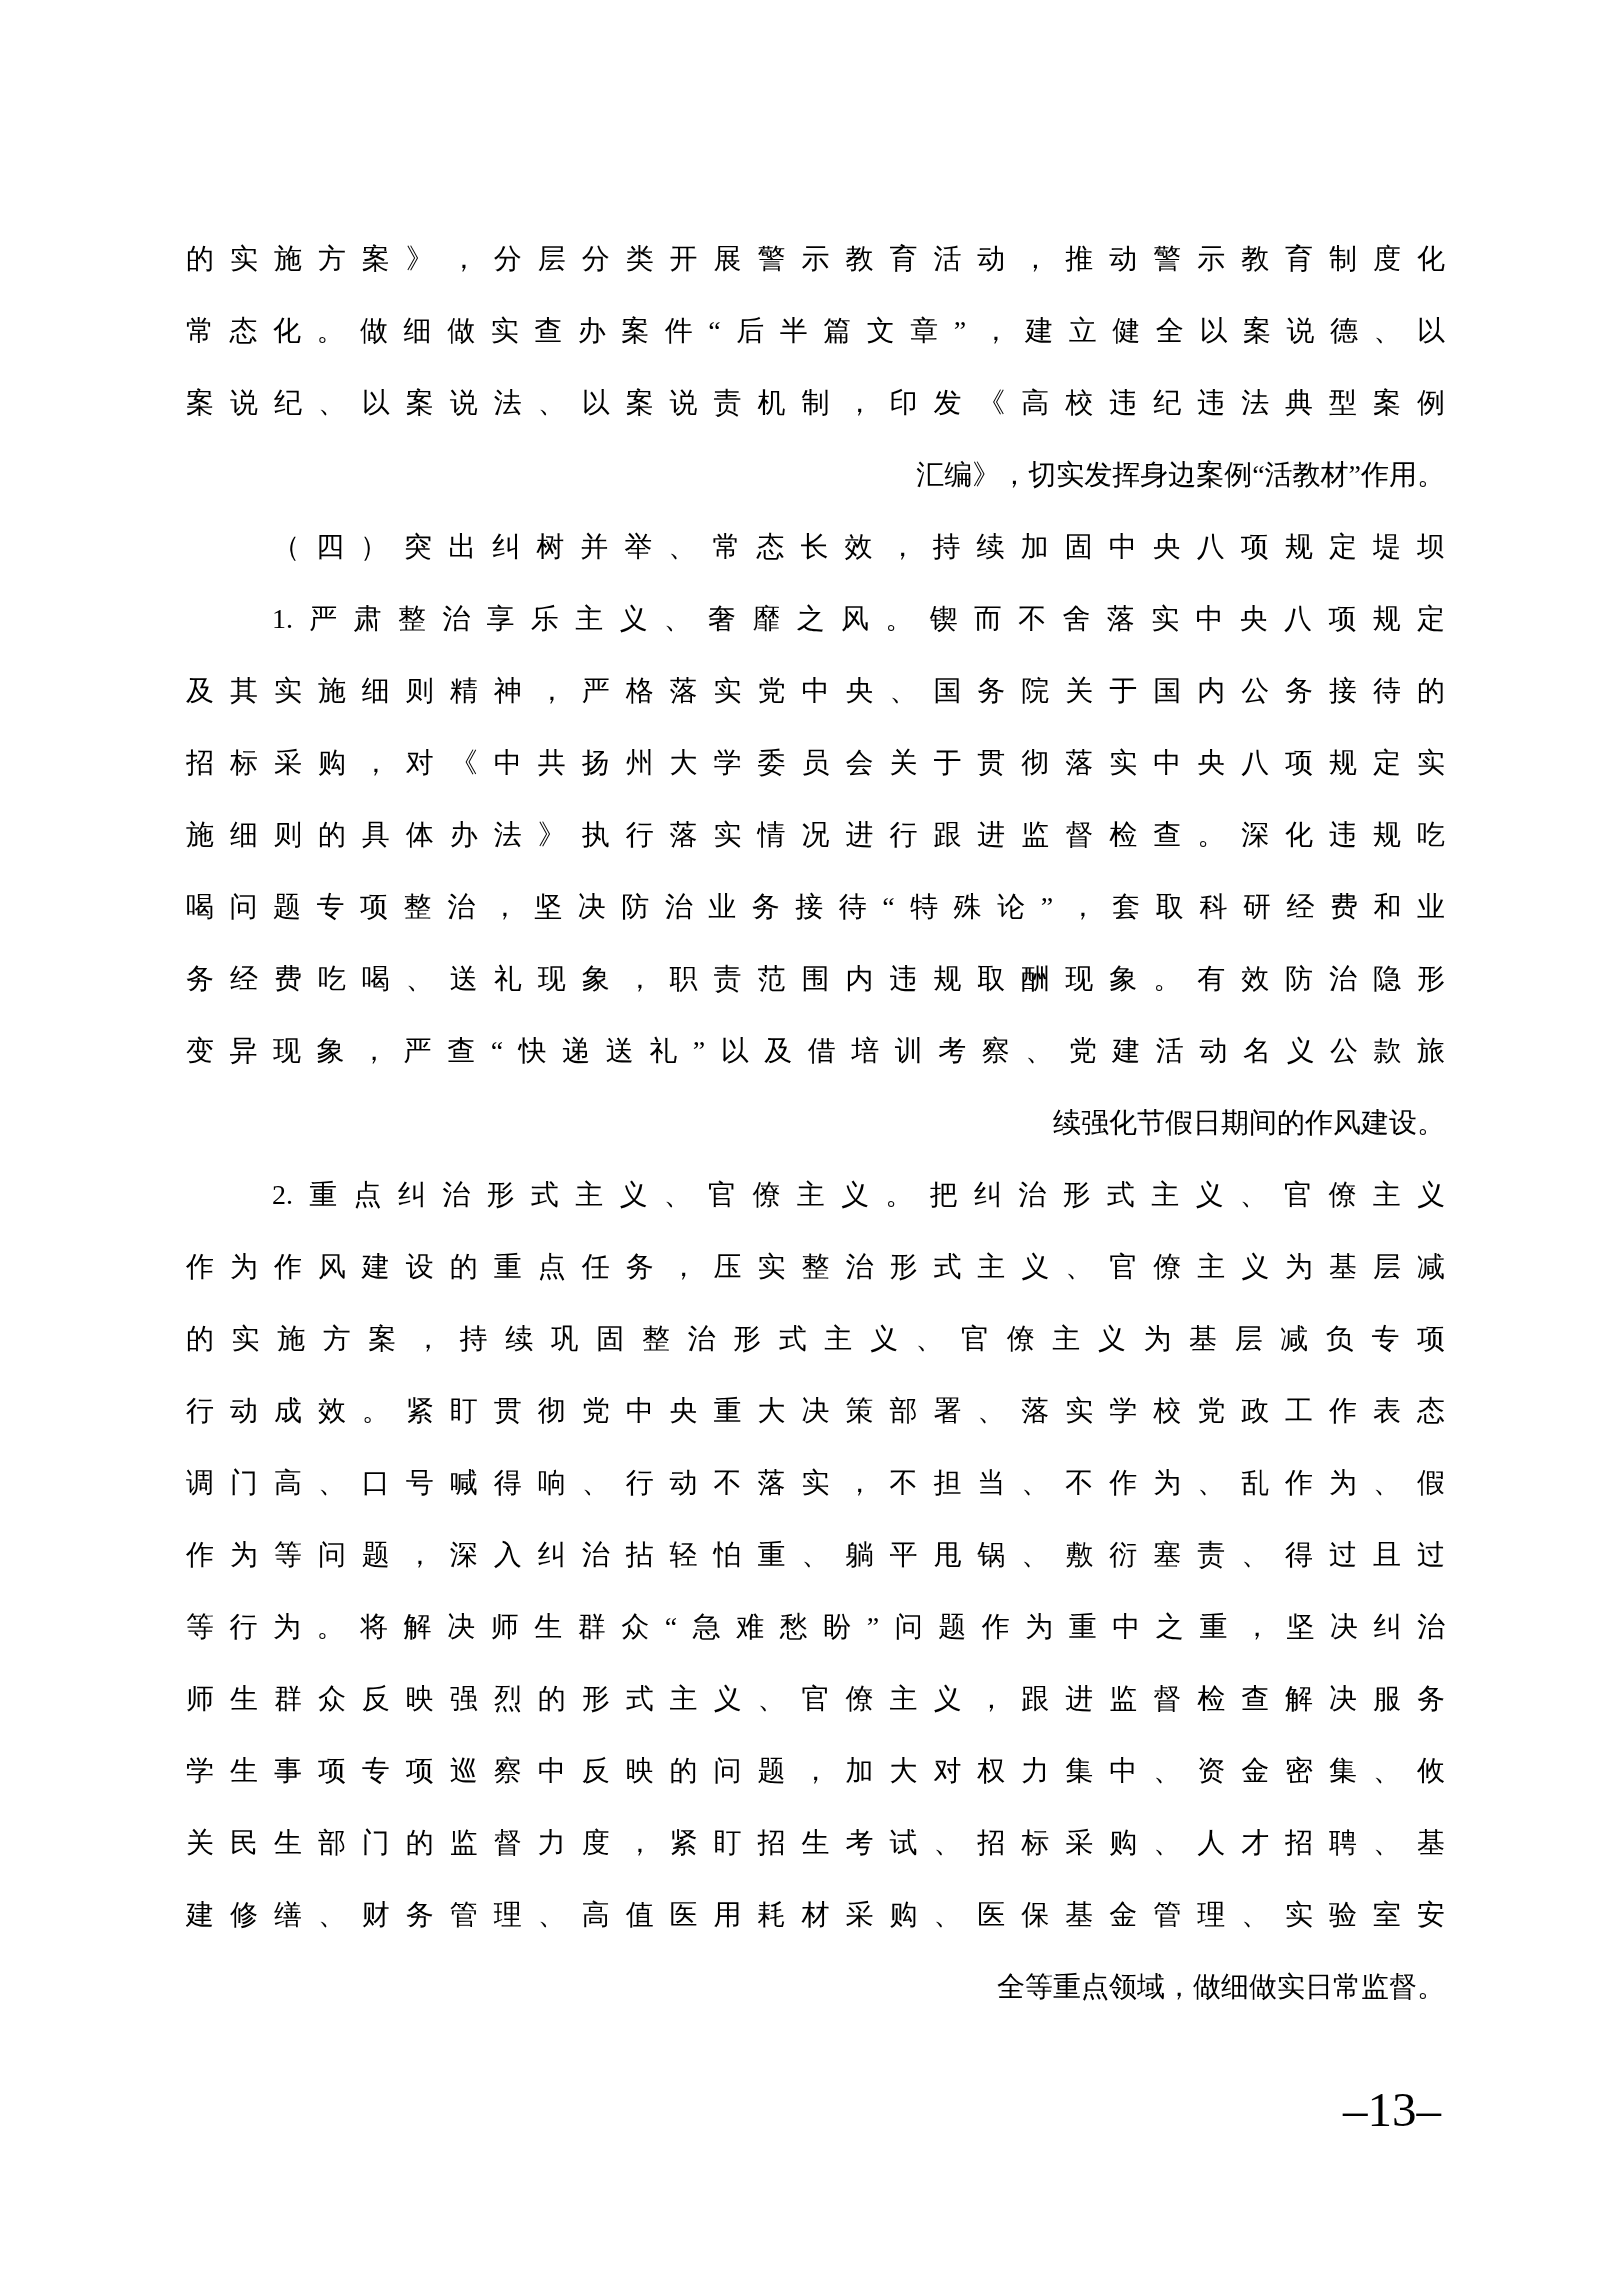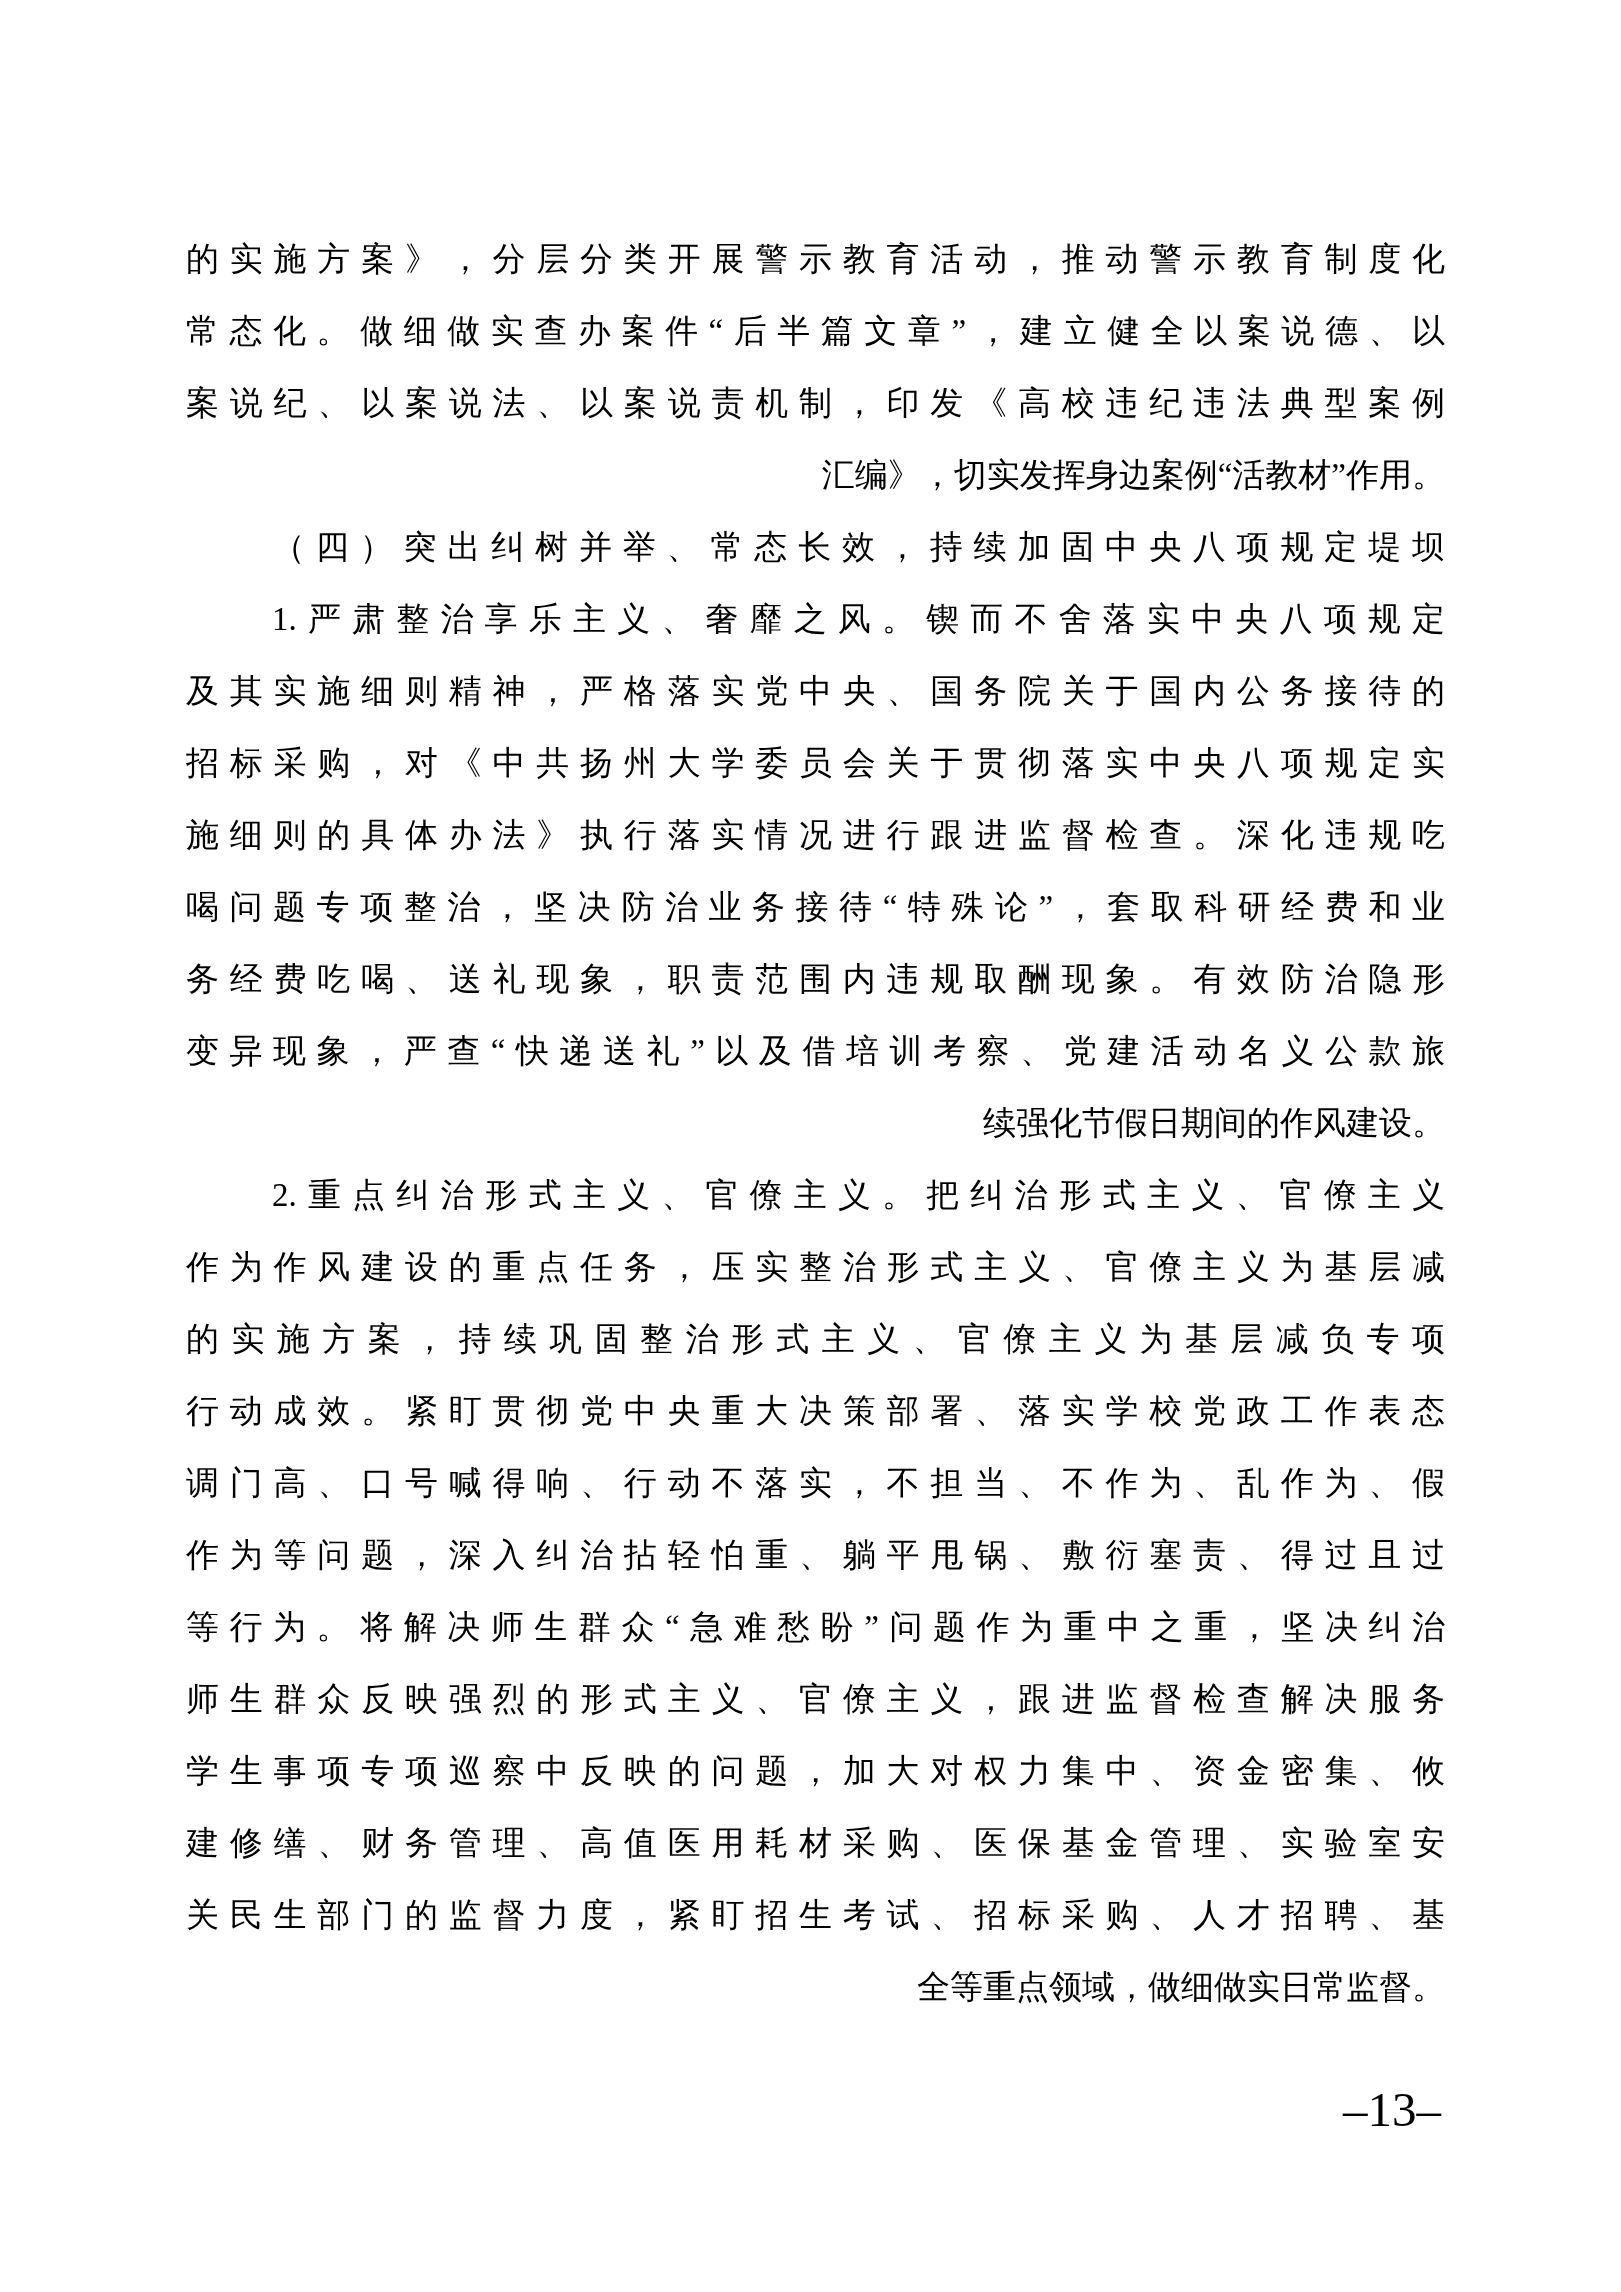--- a/index.html
+++ b/index.html
@@ -14,21 +14,21 @@
     background: #ffffff;
     color: #000000;
     font-family: "Liberation Serif", "DejaVu Serif", serif;
     overflow: hidden;
   }
   .content {
     position: absolute;
     left: 186px;
     top: 223px;
     width: 1259px;
-    font-size: 33px;
+    font-size: 28px;
     line-height: 72px;
     color: #000000;
   }
   .paragraph {
     margin: 0;
     padding: 0;
   }
   .line {
     height: 72px;
     white-space: nowrap;
@@ -83,20 +83,20 @@
       <div class="paragraph">
         <div class="line fill" style="padding-left: 86px;"><span class="seg bold">2.重点纠治形式主义、官僚主义。</span><span class="seg">把纠治形式主义、官僚主义</span></div>
         <div class="line fill"><span class="seg">作为作风建设的重点任务，压实整治形式主义、官僚主义为基层减</span></div>
         <div class="line fill"><span class="seg">的实施方案，持续巩固整治形式主义、官僚主义为基层减负专项</span></div>
         <div class="line fill"><span class="seg">行动成效。紧盯贯彻党中央重大决策部署、落实学校党政工作表态</span></div>
         <div class="line fill"><span class="seg">调门高、口号喊得响、行动不落实，不担当、不作为、乱作为、假</span></div>
         <div class="line fill"><span class="seg">作为等问题，深入纠治拈轻怕重、躺平甩锅、敷衍塞责、得过且过</span></div>
         <div class="line fill"><span class="seg">等行为。将解决师生群众“急难愁盼”问题作为重中之重，坚决纠治</span></div>
         <div class="line fill"><span class="seg">师生群众反映强烈的形式主义、官僚主义，跟进监督检查解决服务</span></div>
         <div class="line fill"><span class="seg">学生事项专项巡察中反映的问题，加大对权力集中、资金密集、攸</span></div>
+        <div class="line fill"><span class="seg">关民生部门的监督力度，紧盯招生考试、招标采购、人才招聘、基</span></div>
         <div class="line fill"><span class="seg">建修缮、财务管理、高值医用耗材采购、医保基金管理、实验室安</span></div>
-        <div class="line fill"><span class="seg">关民生部门的监督力度，紧盯招生考试、招标采购、人才招聘、基</span></div>
         <div class="line"><span class="seg">全等重点领域，做细做实日常监督。</span></div>
       </div>
     </div>
   <div class="page-number">–13–</div>
 </div>
 
 
 </body></html>

